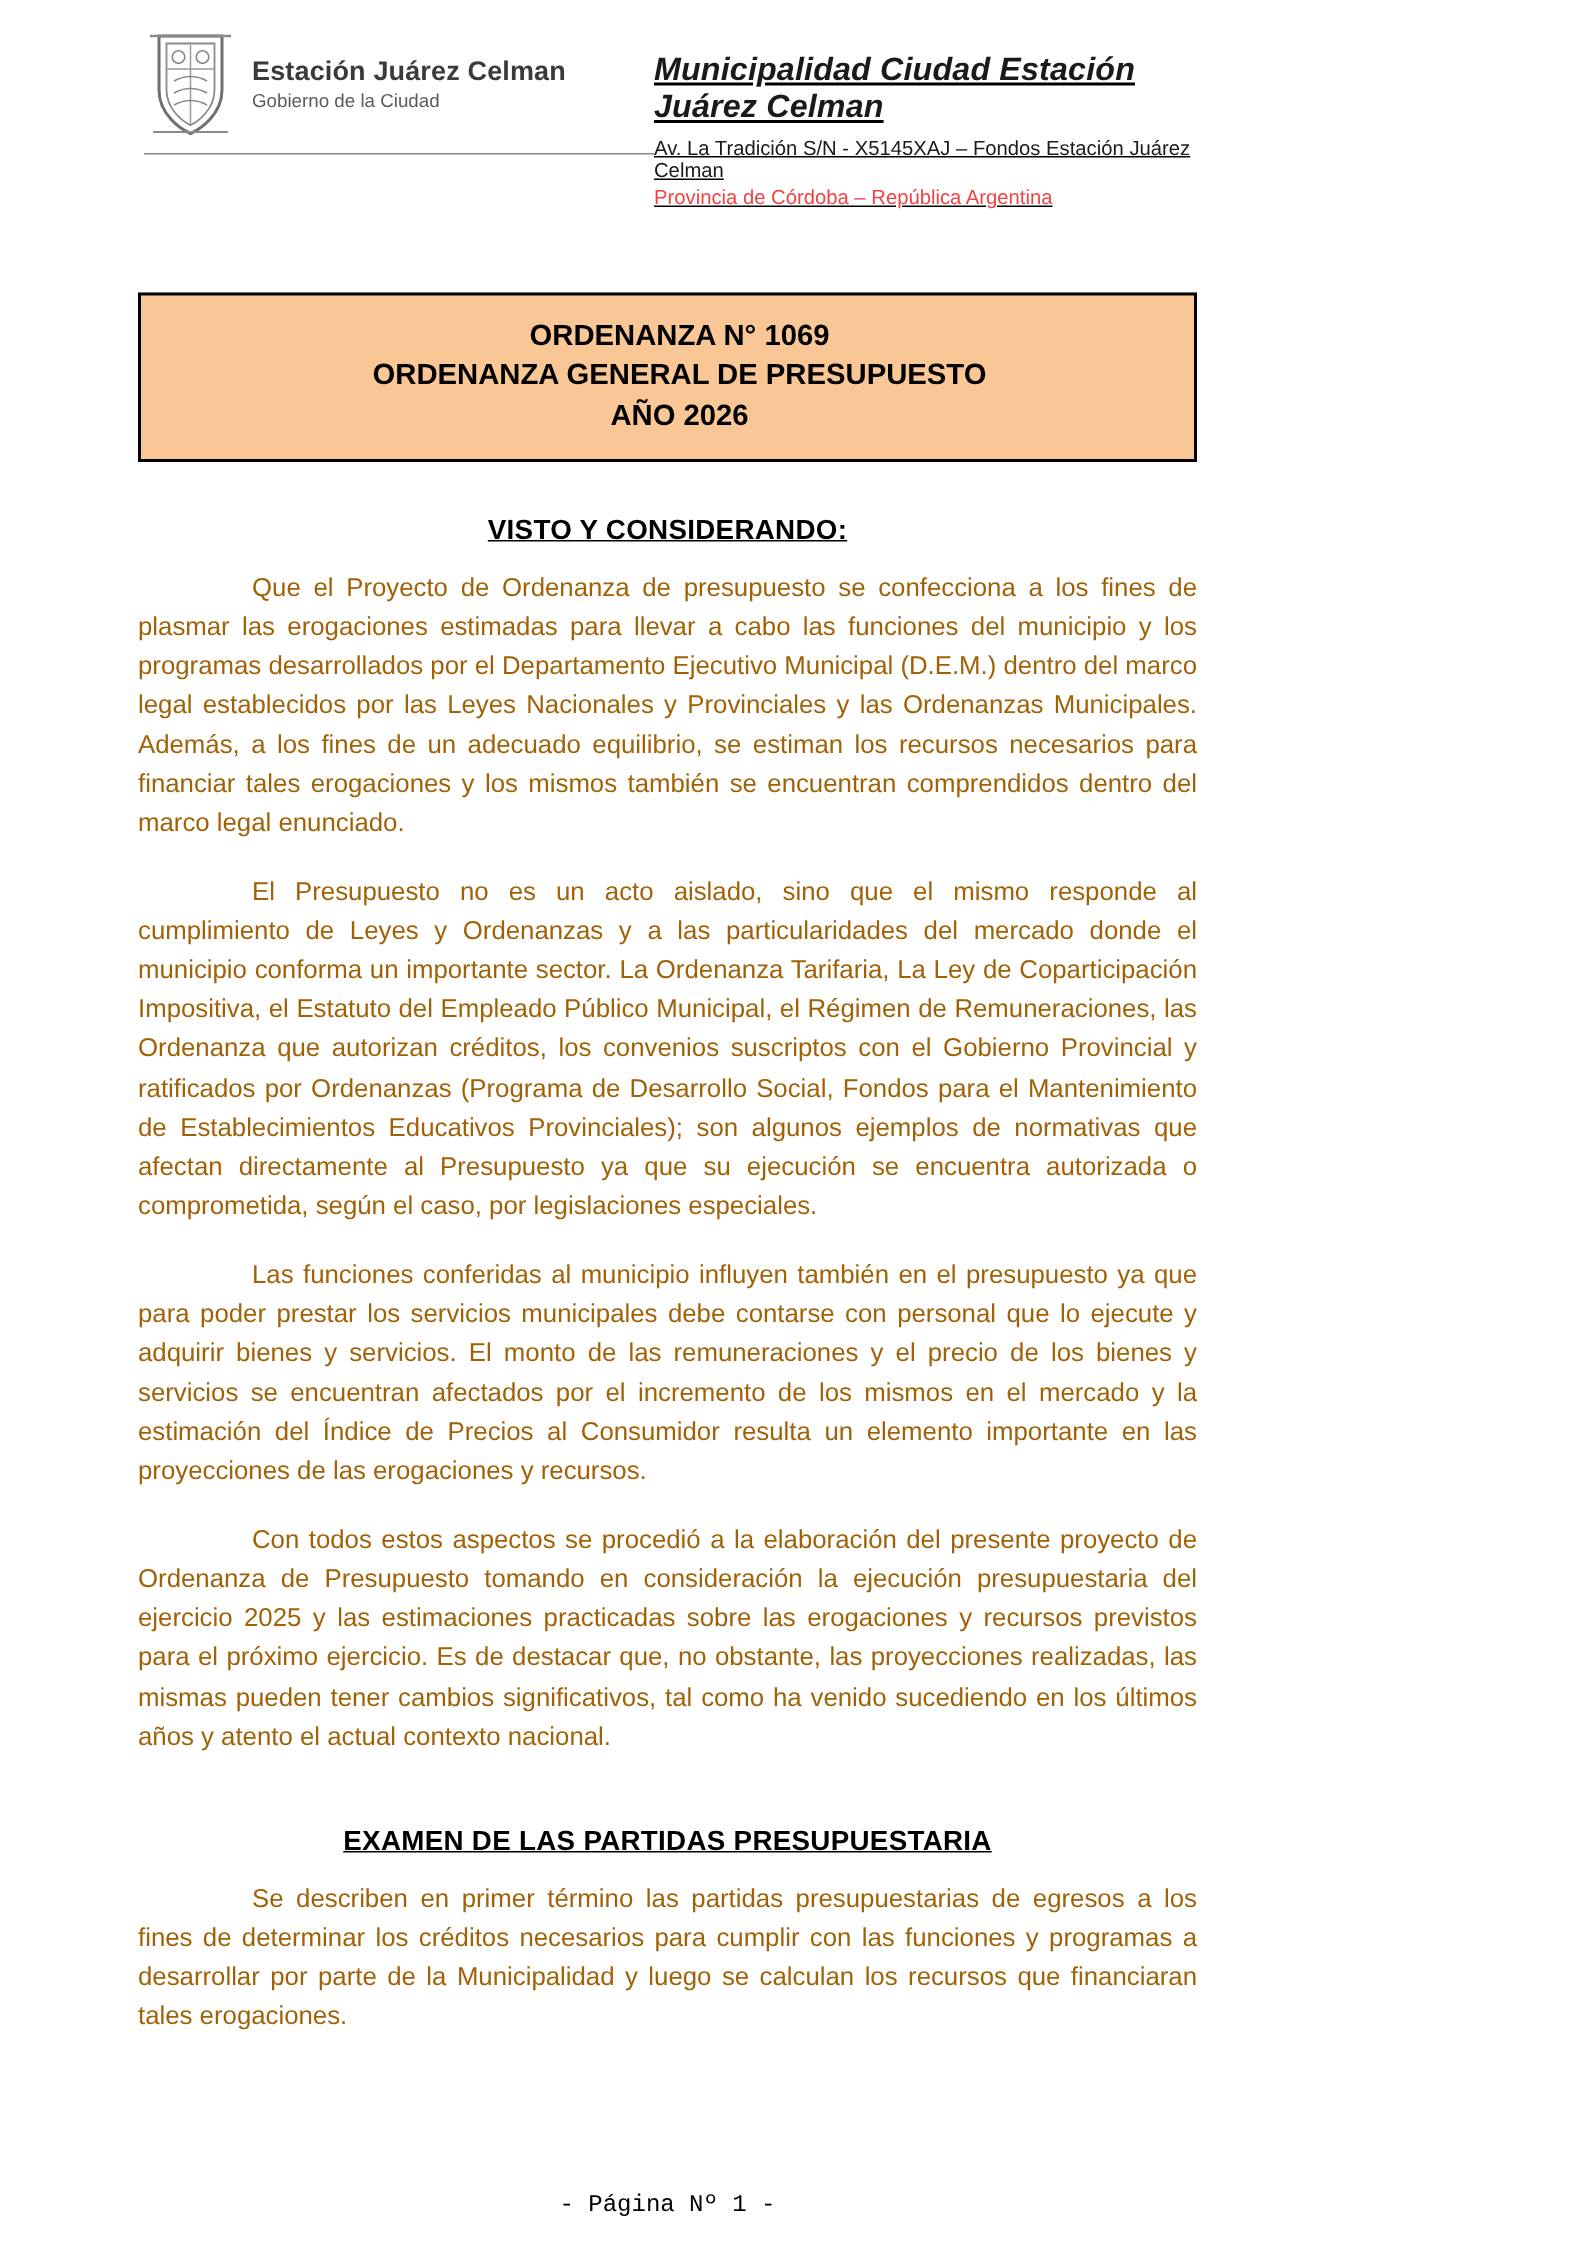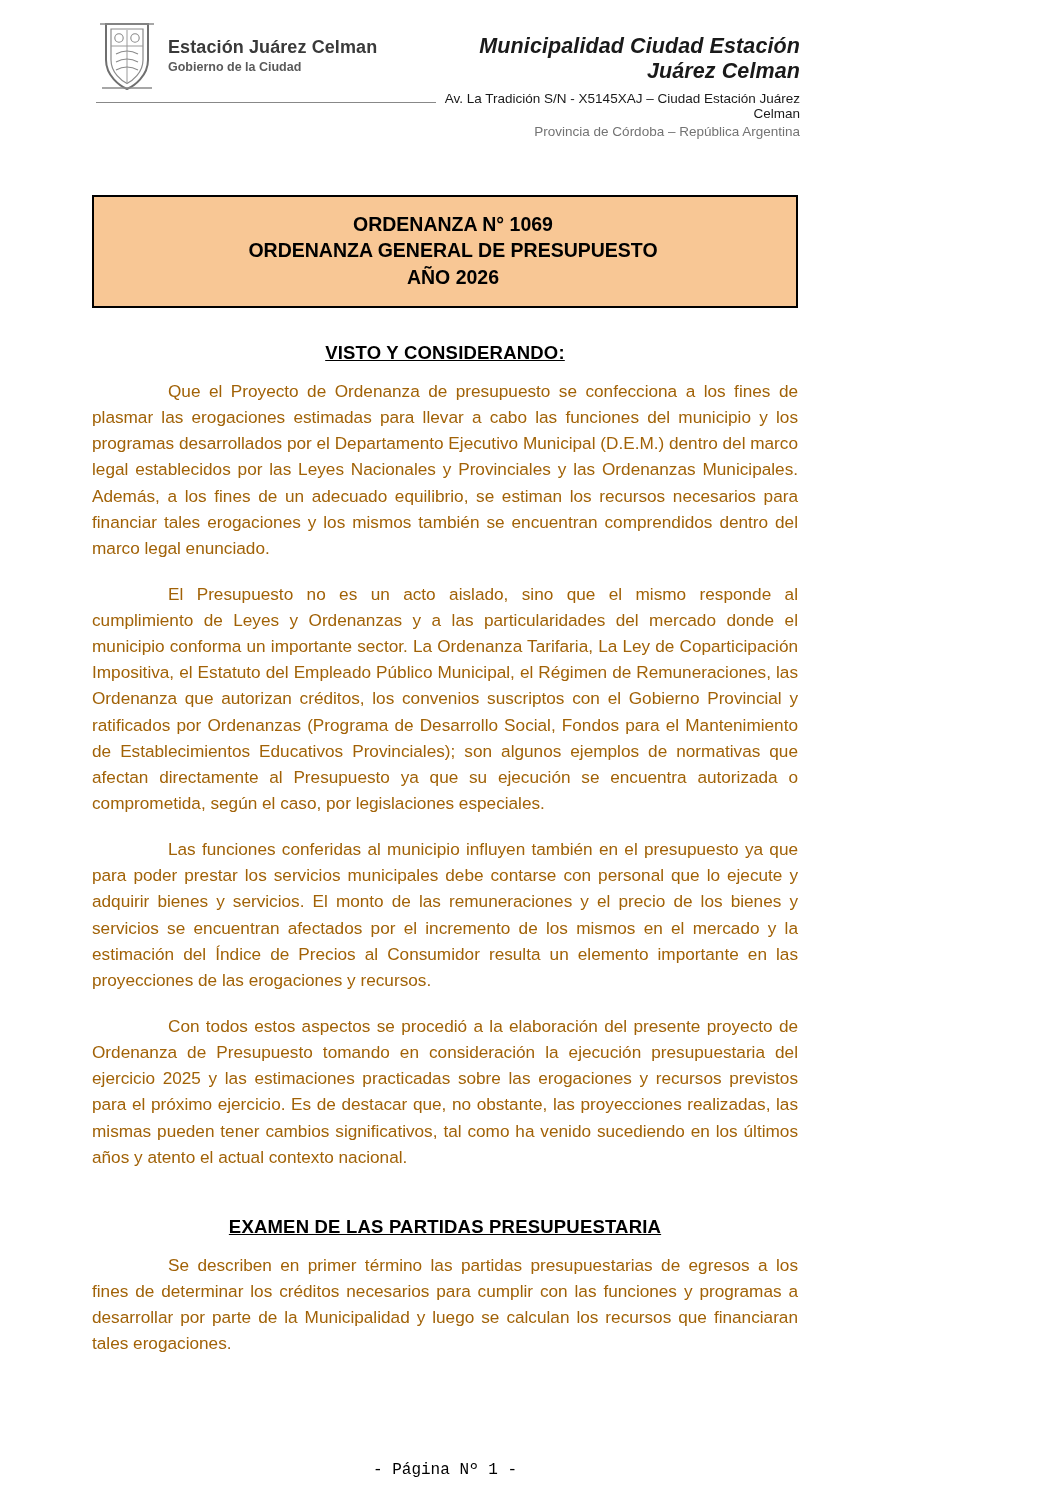--- a/index.html
+++ b/index.html
@@ -52,43 +52,43 @@
   .muni-name {
     font-size: 18px;
     font-weight: bold;
     color: #3a3a3a;
     letter-spacing: .1px;
   }
   .muni-sub {
     font-size: 12.5px;
     color: #5a5a5a;
     margin-top: 2px;
-    font-weight: bold;
   }
   .header-right {
     flex: 1;
-    text-align: right;
+    text-align: left;
     padding-top: 16px;
     padding-right: 4px;
+    text-decoration: underline;
   }
   .header-title {
     font-size: 21.5px;
     font-weight: bold;
     font-style: italic;
     color: #1a1a1a;
     letter-spacing: .1px;
   }
   .header-addr {
     font-size: 13.5px;
     color: #1a1a1a;
     margin-top: 7px;
   }
   .header-addr2 {
     font-size: 13.5px;
-    color: #737373;
+    color: #ef4444;
     margin-top: 3px;
   }
 
   
   .title-box {
     margin: 50px 6px 0 6px;
     border: 2.5px solid #000;
     background: #f8c795;
     text-align: center;
     padding: 14px 0 16px 16px;
@@ -166,21 +166,21 @@
           <path d="M6 70 H56" stroke="#8a8a8a" stroke-width="1.4"></path>
         </svg>
       </div>
       <div class="header-left-text">
         <div class="muni-name">Estación Juárez Celman</div>
         <div class="muni-sub">Gobierno de la Ciudad</div>
       </div>
     </div>
     <div class="header-right">
       <div class="header-title">Municipalidad Ciudad Estación Juárez Celman</div>
-      <div class="header-addr">Av. La Tradición S/N - X5145XAJ – Ciudad Estación Juárez Celman</div>
+      <div class="header-addr">Av. La Tradición S/N - X5145XAJ – Fondos Estación Juárez Celman</div>
       <div class="header-addr2">Provincia de Córdoba – República Argentina</div>
     </div>
   </div>
 
   <div class="title-box">
     <div>ORDENANZA N° 1069</div>
     <div>ORDENANZA GENERAL DE PRESUPUESTO</div>
     <div>AÑO 2026</div>
   </div>
 

